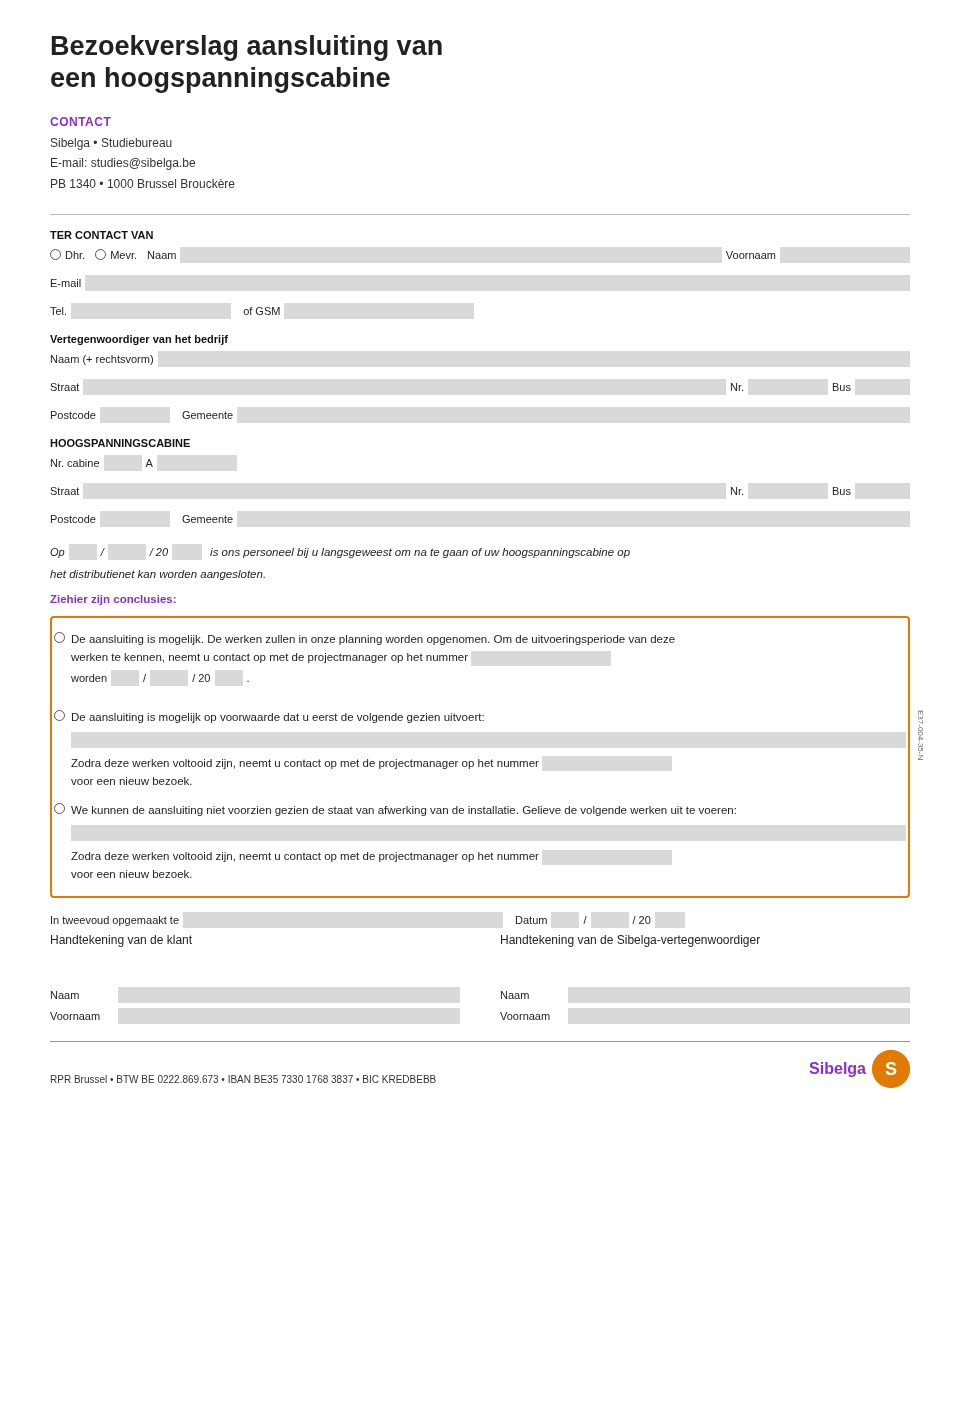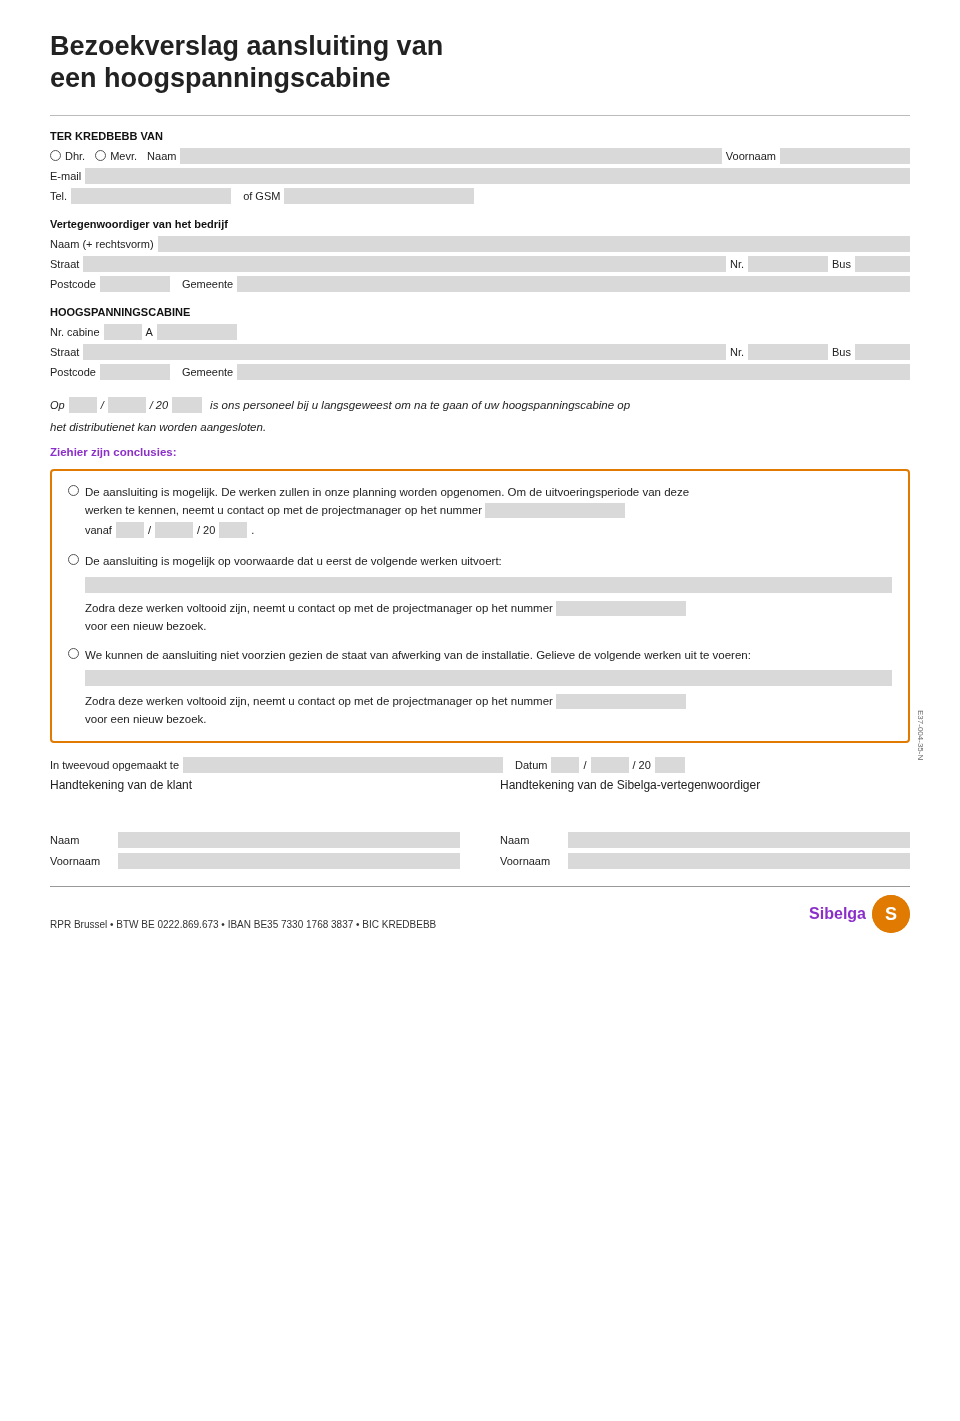--- a/index.html
+++ b/index.html
@@ -32,21 +32,21 @@
       font-size: 11px;
       font-weight: bold;
       color: #111;
       margin-top: 14px;
       margin-bottom: 6px;
     }
 
     .form-row {
       display: flex;
       align-items: center;
-      margin-bottom: 4px;
+      margin-bottom: 12px;
       gap: 4px;
       flex-wrap: nowrap;
     }
 
     .form-label {
       font-size: 11px;
       white-space: nowrap;
       color: #222;
       flex-shrink: 0;
     }
@@ -73,21 +73,21 @@
 
     .divider-line {
       border: none;
       border-top: 1px solid #bbb;
       margin: 12px 0;
     }
 
     .conclusions-box {
       border: 2px solid #e07a00;
       border-radius: 4px;
-      padding: 12px 16px;
+      padding: 12px 2px;
       margin: 10px 0 14px 0;
     }
 
     .conclusions-item {
       display: flex;
       align-items: flex-start;
       gap: 6px;
       margin-bottom: 10px;
     }
 
@@ -191,25 +191,33 @@
 
 <div class="page-wrapper">
 
   <div style="margin-bottom: 20px;">
     <div style="font-size: 27px; font-weight: bold; line-height: 1.2;">
       <span>Bezoekverslag aansluiting van</span><br>
       <span>een hoogspanningscabine</span>
     </div>
   </div>
 
+  <div style="margin-bottom: 16px;">
+    <div class="section-label">CONTACT</div>
+    <div class="contact-info">
+      <div>Sibelga • Studiebureau</div>
+      <div>E-mail: studies@sibelga.be</div>
+      <div>PB 1340 • 1000 Brussel Brouckère</div>
+    </div>
+  </div>
 
   <hr class="divider-line">
 
   <div style="margin-bottom: 6px;">
-    <div class="form-section-title">TER KREDBEBB VAN</div>
+    <div class="form-section-title">TER CONTACT VAN</div>
 
     <div class="form-row">
       <div class="radio-circle"></div>
       <span class="form-label">Dhr.</span>
       <div class="radio-circle" style="margin-left:6px;"></div>
       <span class="form-label">Mevr.</span>
       <span class="form-label" style="margin-left:6px;">Naam</span>
       <div class="input-field" style="flex:1;"></div>
       <span class="form-label">Voornaam</span>
       <div class="input-field" style="width:130px;"></div>
@@ -302,36 +310,36 @@
 
     <div class="conclusions-item">
       <div class="radio-circle" style="margin-top:2px;flex-shrink:0;"></div>
       <div style="flex:1;">
         <div class="body-text">
           <span>De aansluiting is mogelijk. De werken zullen in onze planning worden opgenomen. Om de uitvoeringsperiode van deze</span><br>
           <span>werken te kennen, neemt u contact op met de projectmanager op het nummer</span>
           <span class="inline-input" style="width:140px;"></span>
         </div>
         <div class="form-row" style="margin-top:3px;">
-          <span class="form-label">vanaf</span>
+          <span class="form-label">worden</span>
           <div class="input-field" style="width:28px;"></div>
           <span class="form-label">/</span>
           <div class="input-field" style="width:38px;"></div>
           <span class="form-label">/ 20</span>
           <div class="input-field" style="width:28px;"></div>
           <span class="form-label">.</span>
         </div>
       </div>
     </div>
 
     <div class="conclusions-item">
       <div class="radio-circle" style="margin-top:2px;flex-shrink:0;"></div>
       <div style="flex:1;">
         <div class="body-text">
-          <span>De aansluiting is mogelijk  op voorwaarde dat u eerst de volgende werken uitvoert:</span>
+          <span>De aansluiting is mogelijk  op voorwaarde dat u eerst de volgende gezien uitvoert:</span>
         </div>
         <div class="input-block-full"></div>
         <div class="body-text" style="margin-top:4px;">
           <span>Zodra deze werken voltooid zijn, neemt u contact op met de projectmanager op het nummer</span>
           <span class="inline-input" style="width:130px;"></span>
         </div>
         <div class="body-text">voor een nieuw bezoek.</div>
       </div>
     </div>
 

